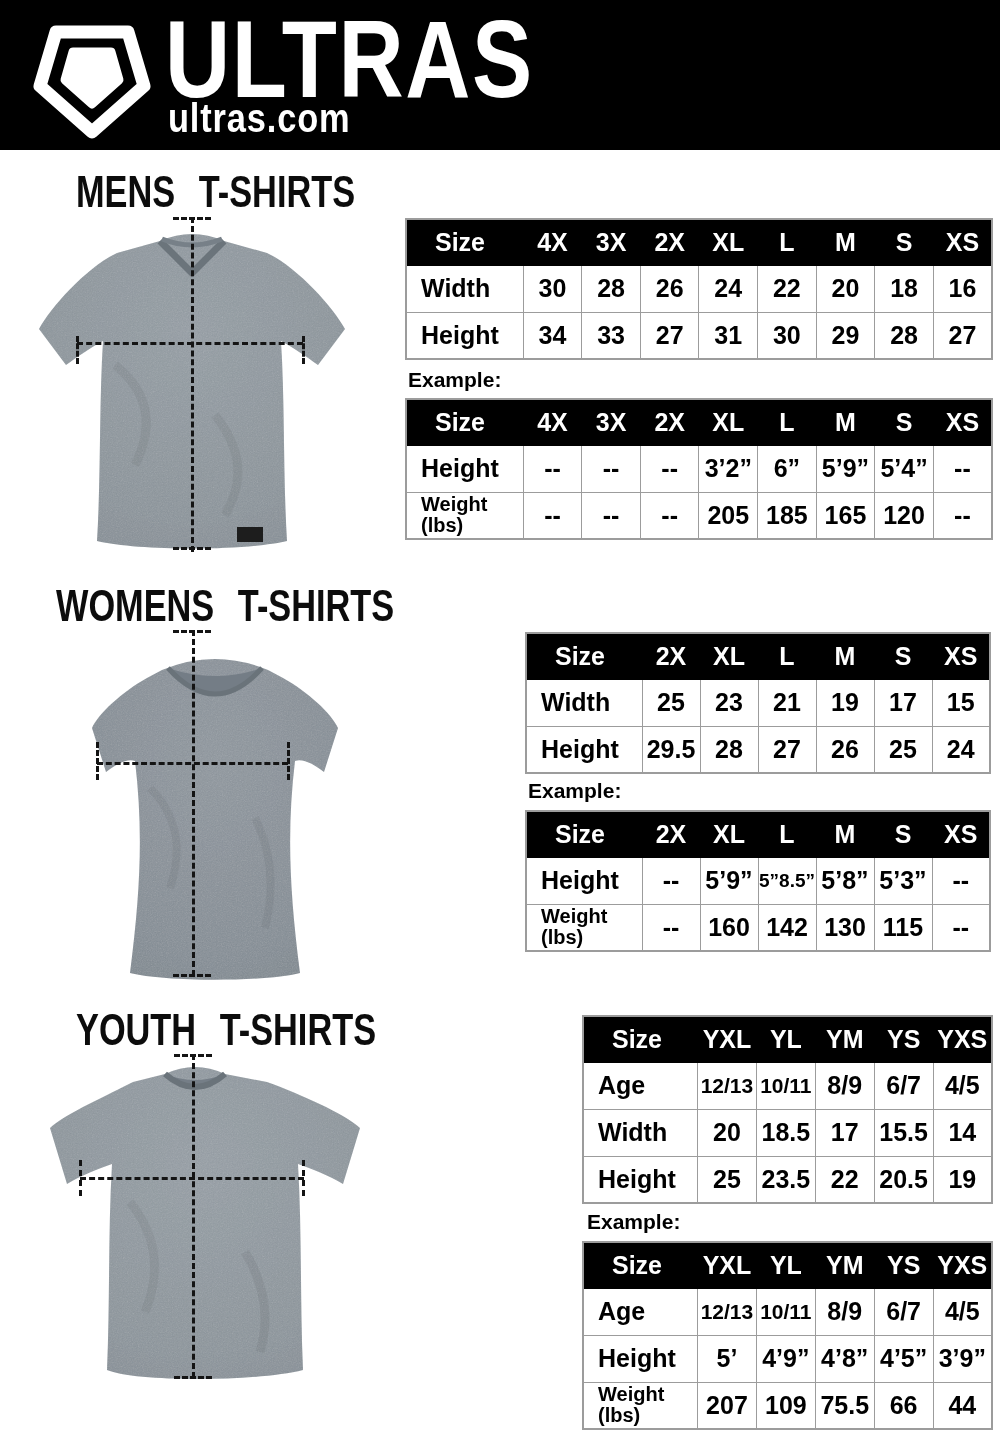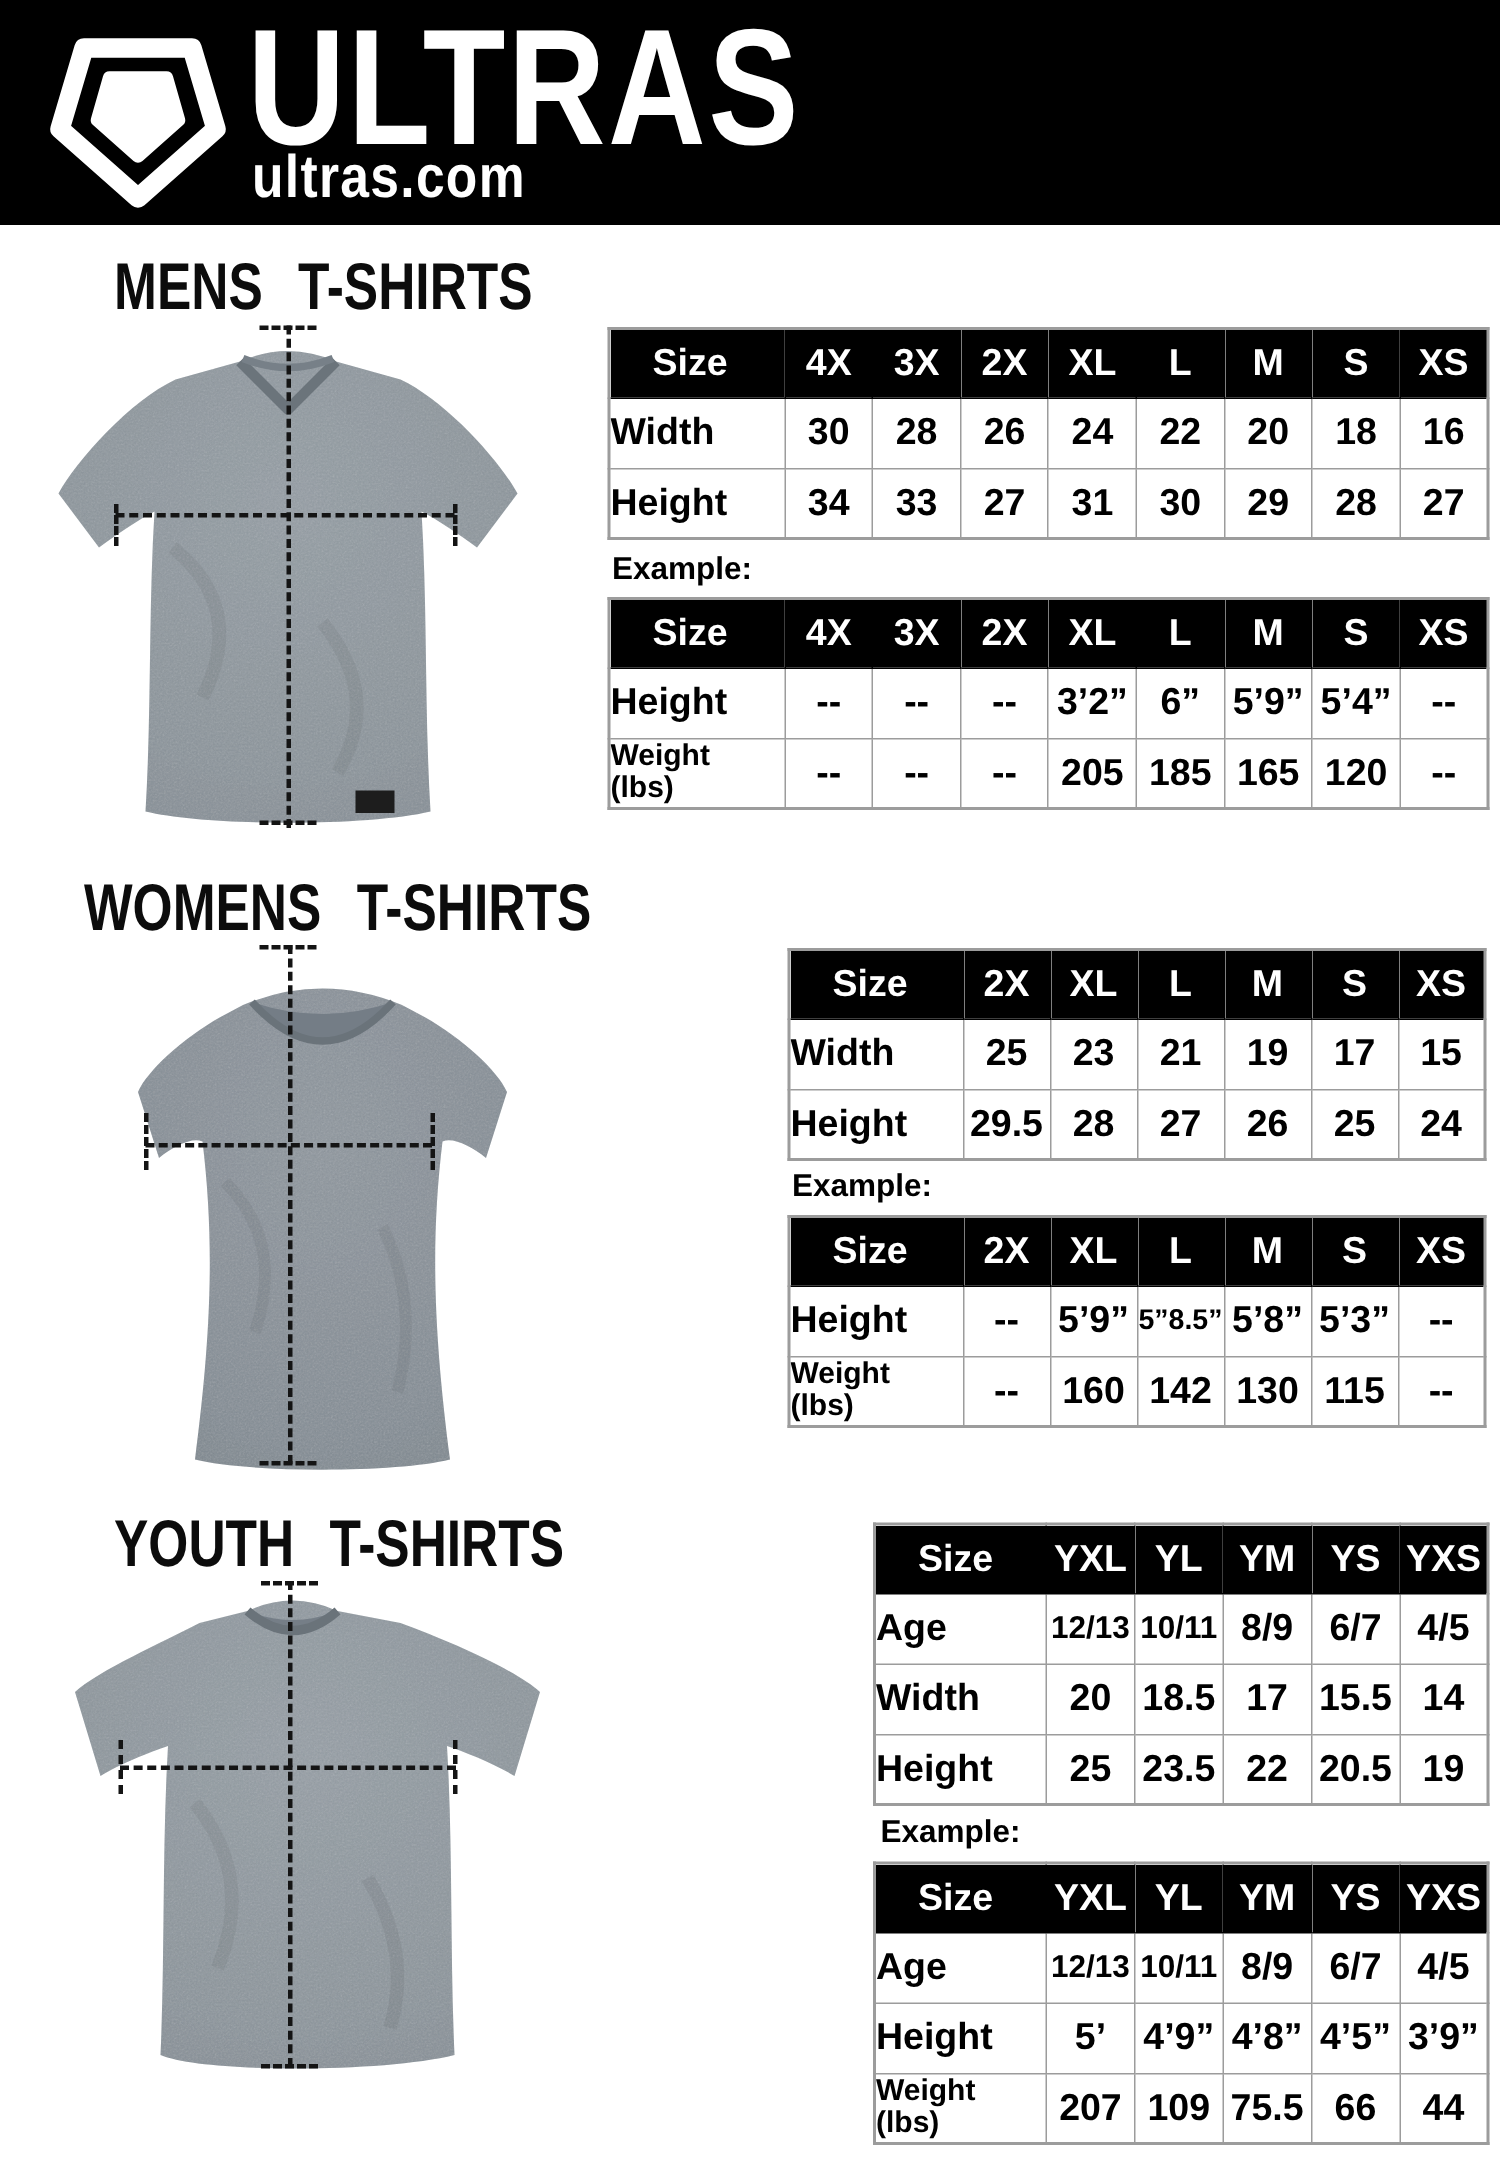--- a/index.html
+++ b/index.html
@@ -33,21 +33,21 @@
 
   
   table.sizes { position:absolute; border-collapse:collapse; table-layout:fixed;
                 background:#fff; border:2px solid #9c9c9c; }
   table.sizes th, table.sizes td { border:1.5px solid #9c9c9c; overflow:hidden; }
   table.sizes thead th { background:#000; color:#fff; border-color:#000;
                          font-size:25px; font-weight:bold; text-align:center; }
   table.sizes thead th:first-child { text-align:left; padding-left:28px; }
   table.sizes thead tr { height:46px; }
   table.sizes tbody tr { height:47px; }
-  table.sizes tbody th { text-align:left; padding-left:0; font-size:25px;
+  table.sizes tbody th { text-align:left; padding-left:14px; font-size:25px;
                          font-weight:bold; color:#000; white-space:pre-line; line-height:1.05; }
   table.sizes tbody th.two-line { font-size:20px; }
   table.sizes td { text-align:center; font-size:25px; font-weight:bold; color:#000; }
   table.sizes td.sm { font-size:21px; }
   table.sizes td.xs { font-size:19px; }
 
   .tbl-mens-1   { left:405px; top:218px;  width:588px; }
   .tbl-mens-2   { left:405px; top:398px;  width:588px; }
   .tbl-womens-1 { left:525px; top:632px;  width:466px; }
   .tbl-womens-2 { left:525px; top:810px;  width:466px; }

